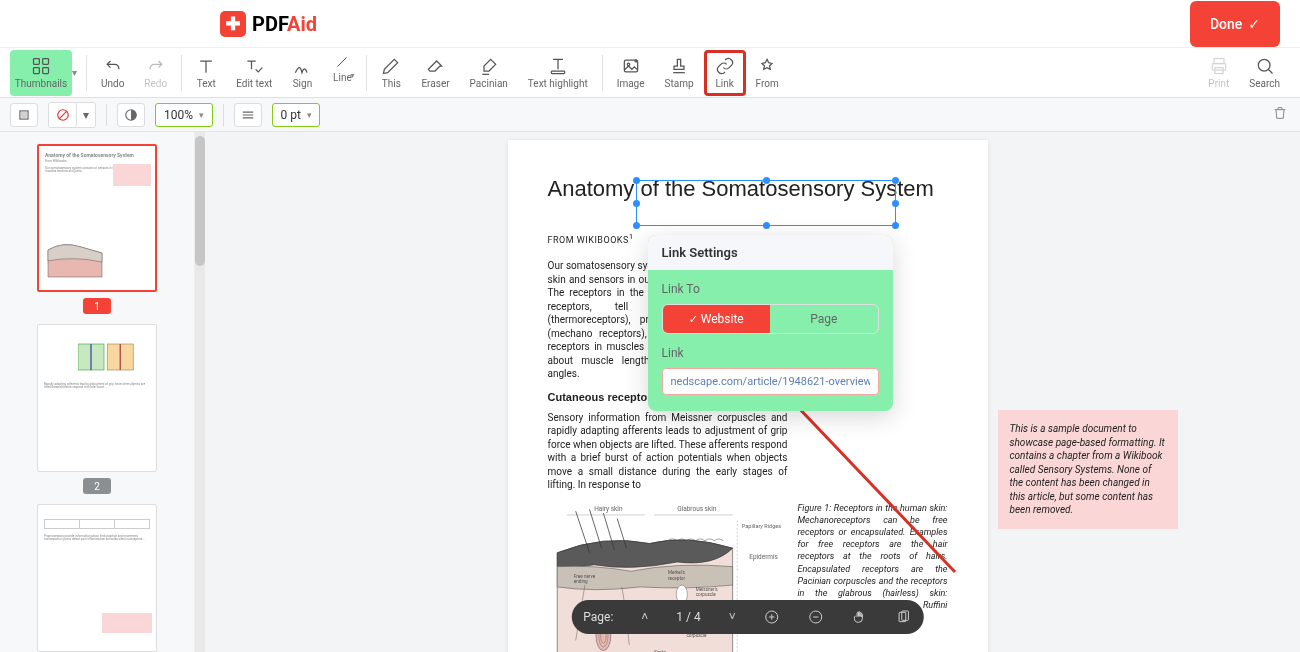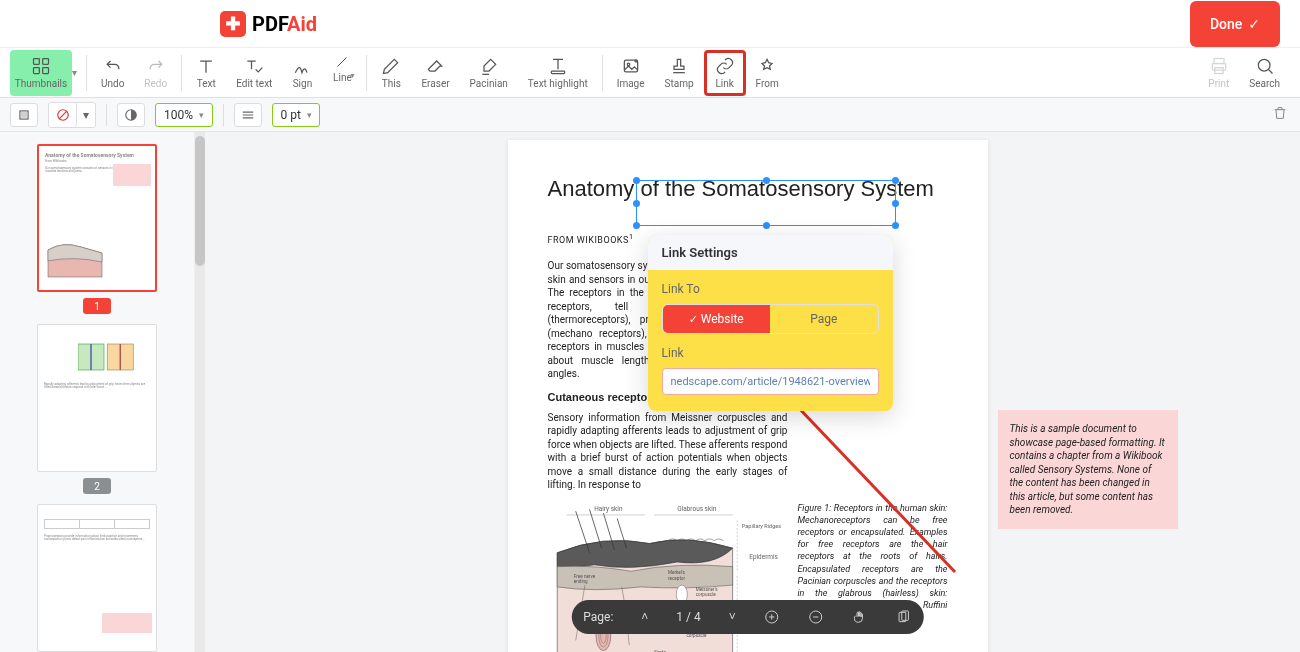--- a/index.html
+++ b/index.html
@@ -40,21 +40,21 @@
 .scroll-thumb{width:10px;height:130px;background:#c6c6c6;border-radius:5px;margin-top:4px}
 .page{width:480px;background:#fff;box-shadow:0 1px 4px rgba(0,0,0,.12);padding:36px 40px 20px;position:relative;font-family:Georgia,serif;color:#222}
 .page h1{font-family:Arial,sans-serif;font-weight:400;font-size:22px;margin-bottom:30px}
 .page .sub{font-size:10px;font-variant:small-caps;letter-spacing:.5px;margin-bottom:14px}
 .page .sub sup{font-size:8px}
 .page p{font-size:10px;text-align:justify;line-height:1.35;margin-bottom:10px}
 .page h3{font-size:11px;font-weight:700;margin:6px 0 8px;font-family:Arial,sans-serif}
 .side-note{position:absolute;right:-190px;top:270px;width:180px;background:#fbd6d6;padding:12px 12px;font-size:10px;font-style:italic;line-height:1.35}
 .sel-box{position:absolute;border:1px solid #2e8fff;pointer-events:none}
 .sel-handle{width:7px;height:7px;background:#2e8fff;border-radius:50%;position:absolute}
-.popover{position:absolute;width:245px;background:#fde047;border-radius:8px;box-shadow:0 6px 24px rgba(0,0,0,.16);z-index:30;overflow:hidden}
+.popover{position:absolute;width:245px;background:#86efac;border-radius:8px;box-shadow:0 6px 24px rgba(0,0,0,.16);z-index:30;overflow:hidden}
 .popover-hd{background:#f5f7fb;padding:10px 14px;font-size:13px;font-weight:600;color:#333}
 .popover-body{padding:12px 14px 16px}
 .popover-body .lbl{font-size:12px;color:#666;margin-bottom:8px}
 .tab-group{display:flex;border:1px solid #e0e0e0;border-radius:6px;overflow:hidden;margin-bottom:12px}
 .tab{flex:1;text-align:center;padding:7px 0;font-size:12px;cursor:pointer;color:#666}
 .tab.active{background:#f44336;color:#fff}
 .tab.active::before{content:"✓ ";font-size:11px}
 .link-input{width:100%;border:1px solid #f5a7a0;border-radius:4px;padding:6px 8px;font-size:11px;color:#5b7fb5;outline:none}
 .arrow{position:absolute;z-index:20;pointer-events:none}
 .pager{position:absolute;bottom:18px;left:50%;transform:translateX(-50%);background:#3a3a3a;border-radius:18px;height:34px;display:flex;align-items:center;padding:0 12px;gap:28px;color:#ddd;font-size:12px;z-index:25}

